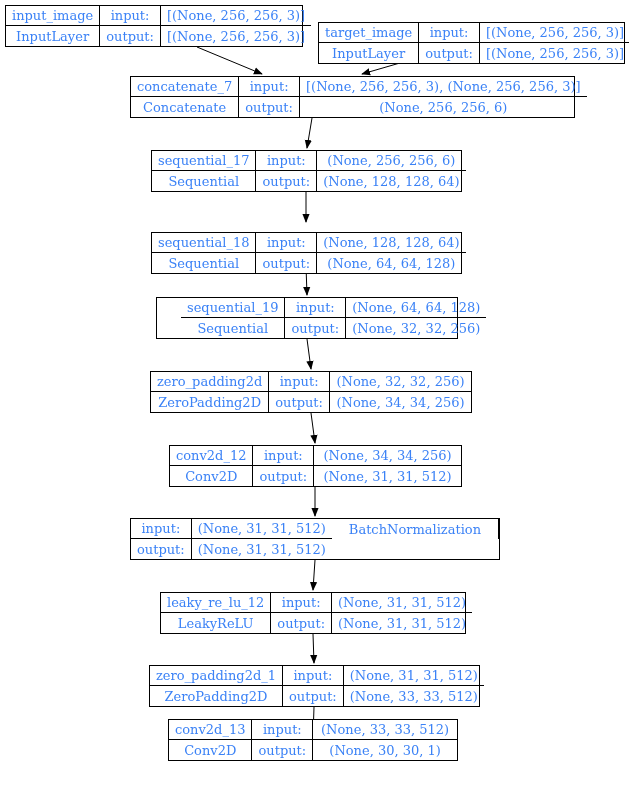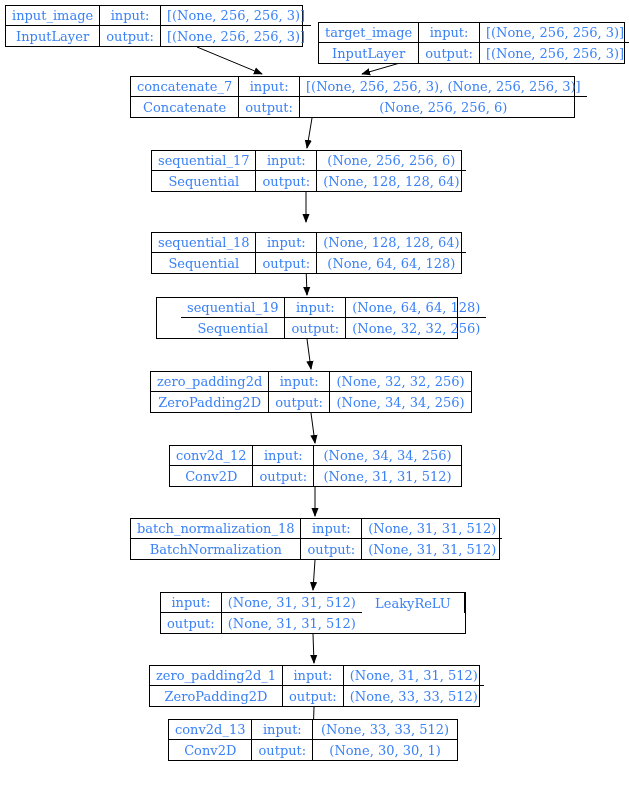--- a/index.html
+++ b/index.html
@@ -132,29 +132,29 @@
   <div class="node" style="left:169px; top:445px; width:293px;">
     <span class="cell">conv2d_12</span>
     <span class="cell">input:</span>
     <span class="cell last-col">(None, 34, 34, 256)</span>
     <span class="cell bottom">Conv2D</span>
     <span class="cell bottom">output:</span>
     <span class="cell bottom last-col">(None, 31, 31, 512)</span>
   </div>
 
   <div class="node" style="left:130px; top:518px; width:370px;">
-    <span class="cell">batch_normalization_18</span>
     <span class="cell">input:</span>
     <span class="cell last-col">(None, 31, 31, 512)</span>
     <span class="cell bottom">BatchNormalization</span>
     <span class="cell bottom">output:</span>
     <span class="cell bottom last-col">(None, 31, 31, 512)</span>
   </div>
 
   <div class="node" style="left:160px; top:592px; width:306px;">
+    <span class="cell">leaky_re_lu_12</span>
     <span class="cell">input:</span>
     <span class="cell last-col">(None, 31, 31, 512)</span>
     <span class="cell bottom">LeakyReLU</span>
     <span class="cell bottom">output:</span>
     <span class="cell bottom last-col">(None, 31, 31, 512)</span>
   </div>
 
   <div class="node" style="left:149px; top:665px; width:331px;">
     <span class="cell">zero_padding2d_1</span>
     <span class="cell">input:</span>

